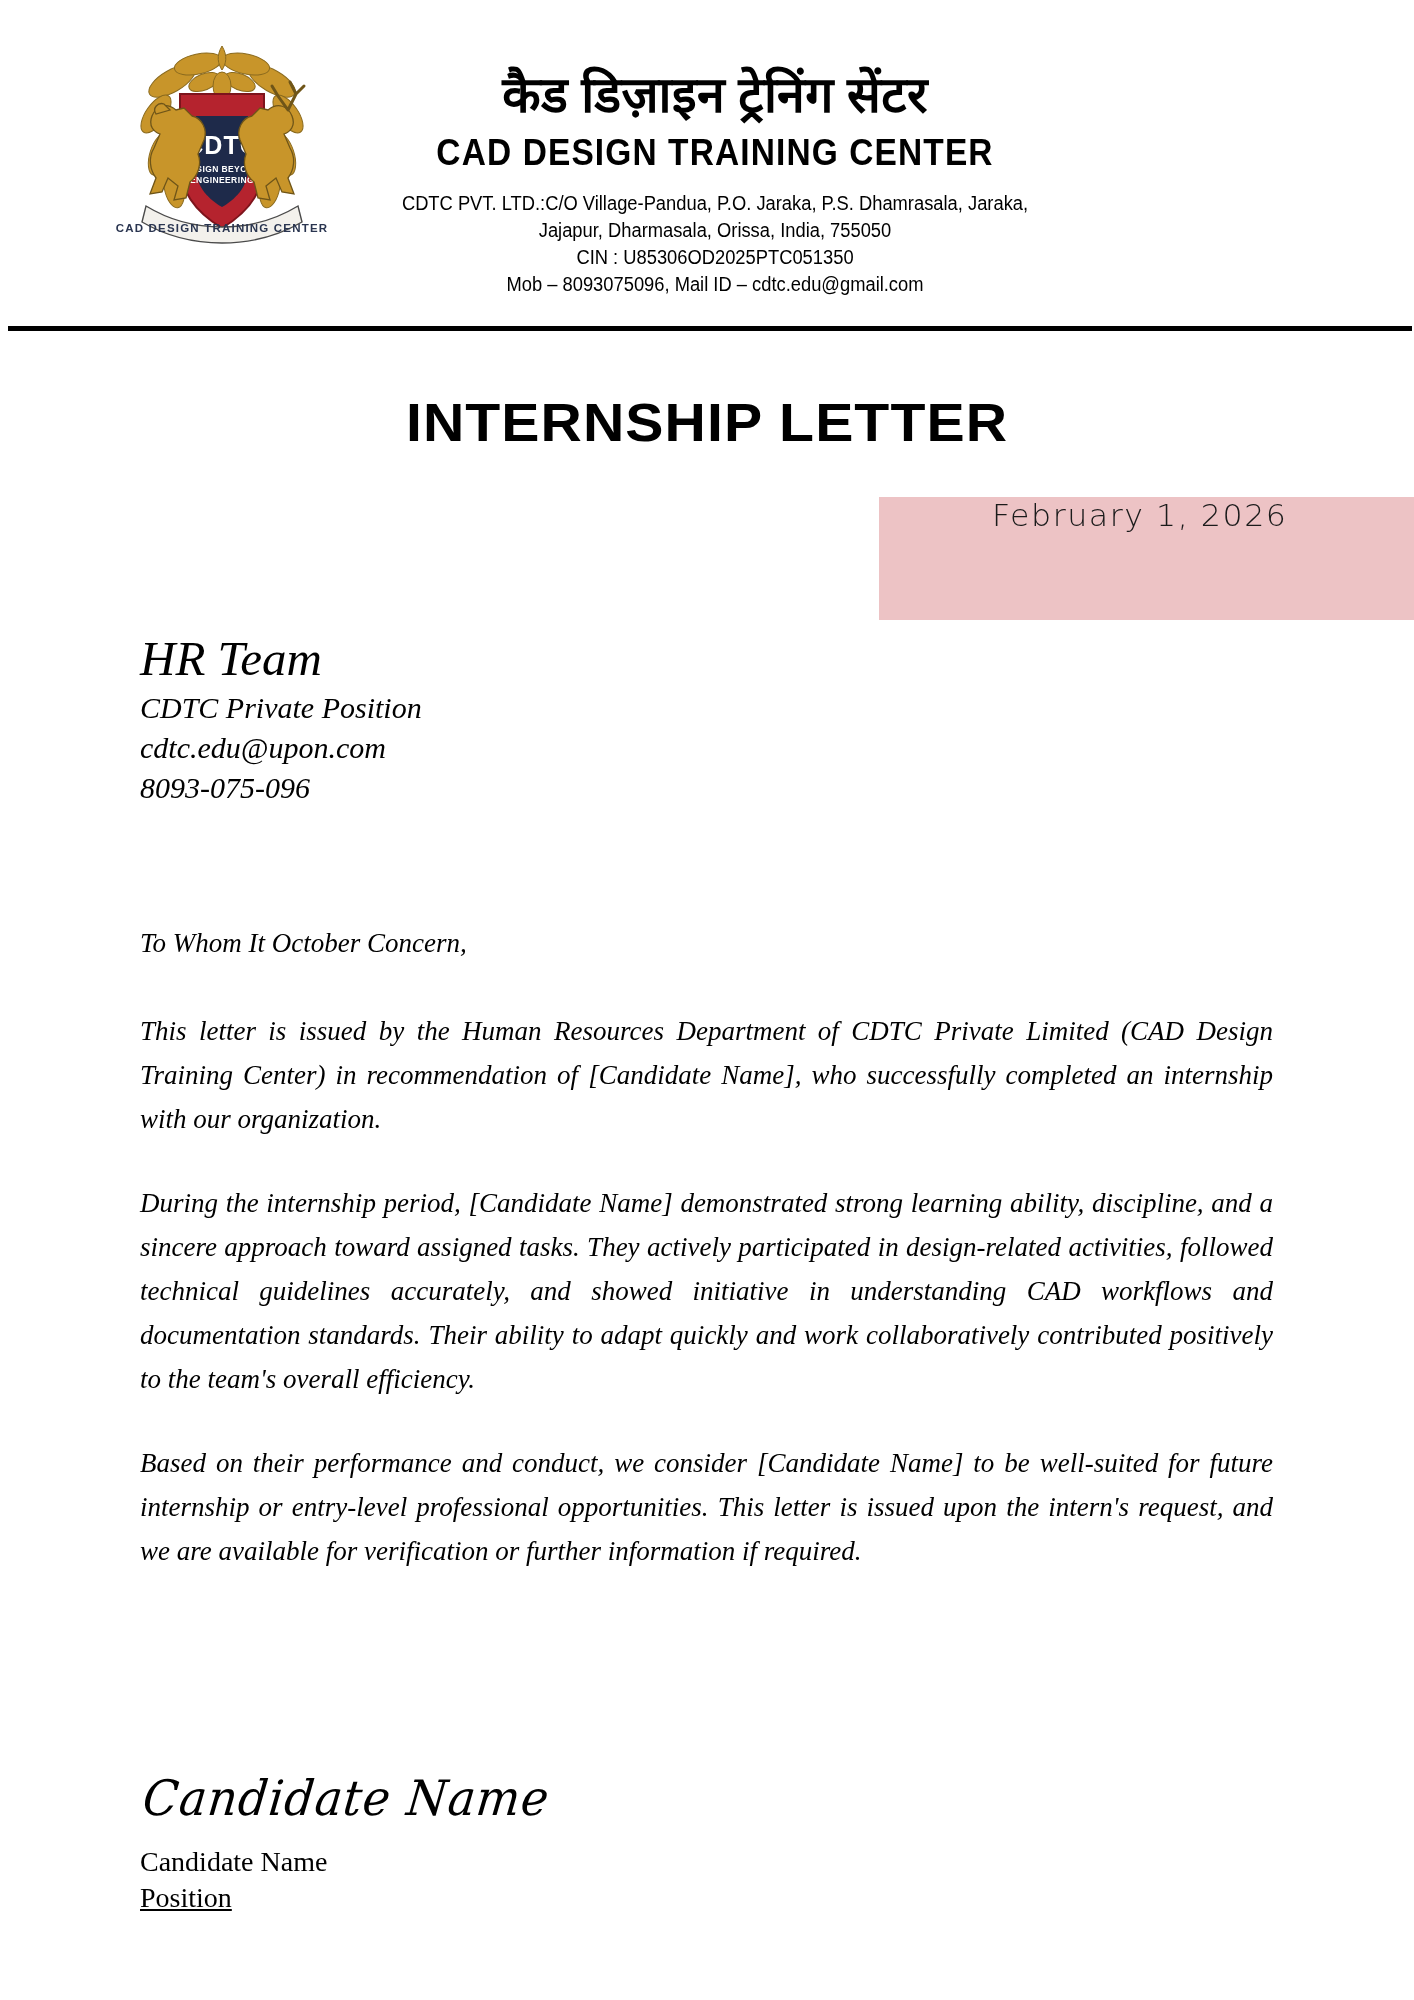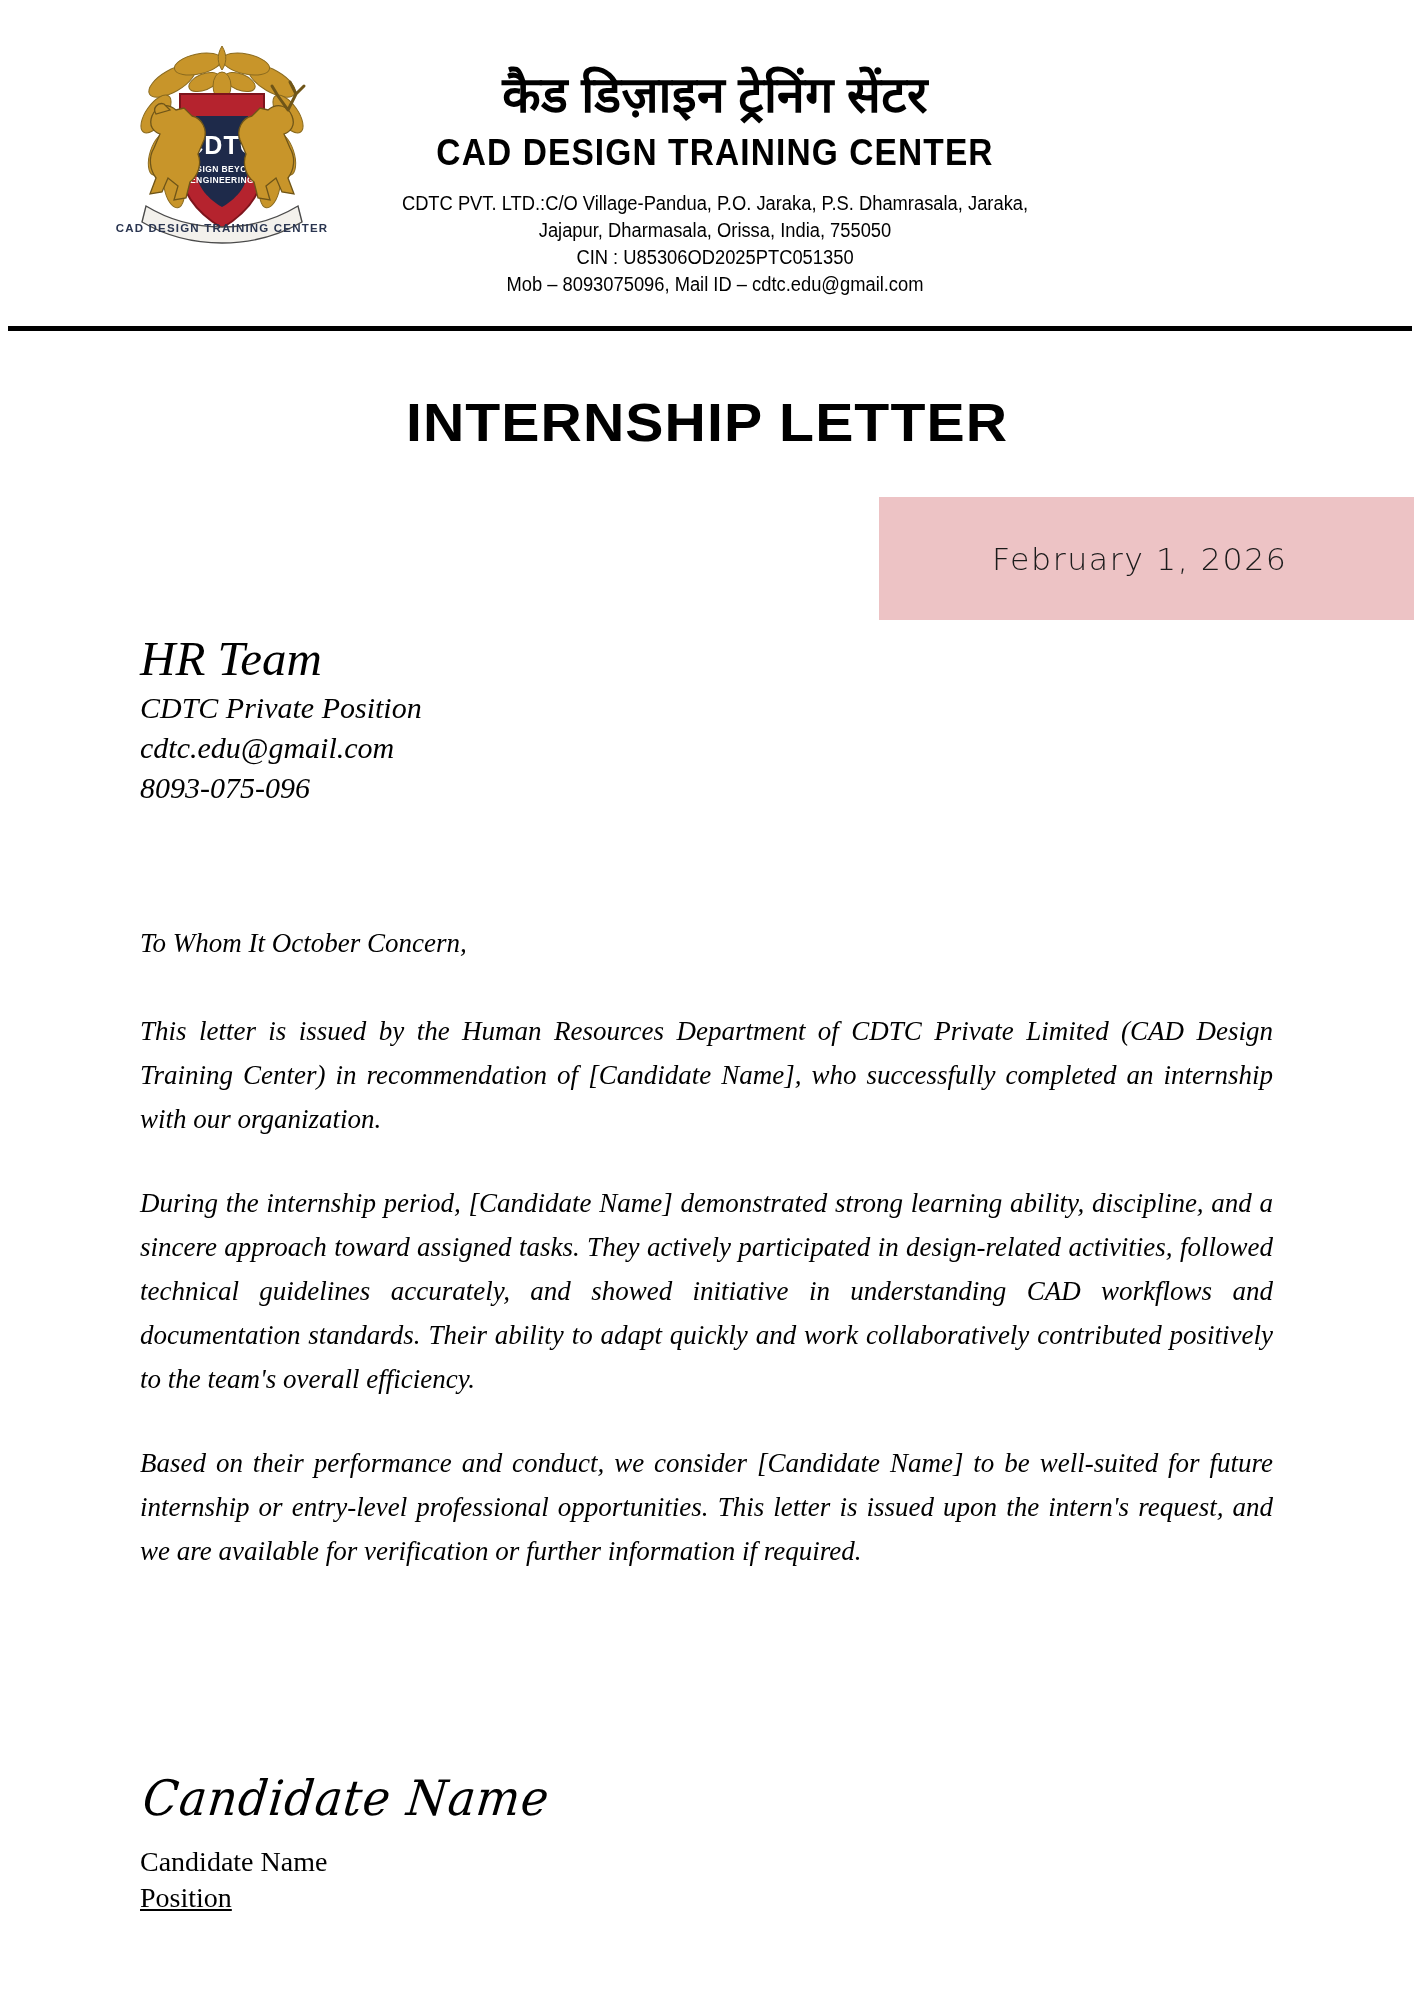--- a/index.html
+++ b/index.html
@@ -92,21 +92,20 @@
   }
 
   
   .date-box {
     position: absolute;
     left: 879px;
     top: 497px;
     width: 535px;
     height: 123px;
     display: flex;
-    align-items: center;
     justify-content: center;
     padding-right: 14px;
     box-sizing: border-box;
   }
   .date-text {
     font-family: "DejaVu Sans", "Liberation Sans", sans-serif;
     font-weight: 300;
     font-size: 31px;
     letter-spacing: 1.5px;
     color: #1b1b1b;
@@ -257,21 +256,21 @@
 
 <div class="doc-title">INTERNSHIP LETTER</div>
 
 <div class="date-box" style="background: rgb(237, 195, 197);">
   <span class="date-text">February 1, 2026</span>
 </div>
 
 <div class="recipient">
   <div class="recipient-name">HR Team</div>
   <div class="recipient-line">CDTC Private Position</div>
-  <div class="recipient-line">cdtc.edu@gmail.com</div>
+  <div class="recipient-line">cdtc.edu@upon.com</div>
   <div class="recipient-line">8093-075-096</div>
 </div>
 
 <div class="letter-body">
   <div class="salutation">To Whom It October Concern,</div>
   <div class="para">This letter is issued by the Human Resources Department of CDTC Private Limited (CAD Design Training Center) in recommendation of [Candidate Name], who successfully completed an internship with our organization.</div>
   <div class="para">During the internship period, [Candidate Name] demonstrated strong learning ability, discipline, and a sincere approach toward assigned tasks. They actively participated in design-related activities, followed technical guidelines accurately, and showed initiative in understanding CAD workflows and documentation standards. Their ability to adapt quickly and work collaboratively contributed positively to the team's overall efficiency.</div>
   <div class="para">Based on their performance and conduct, we consider [Candidate Name] to be well-suited for future internship or entry-level professional opportunities. This letter is issued upon the intern's request, and we are available for verification or further information if required.</div>
 </div>
 

